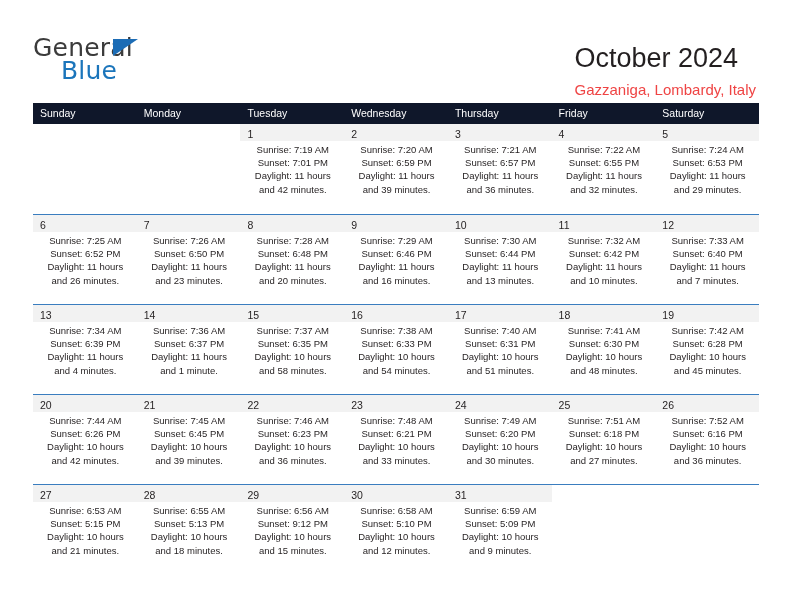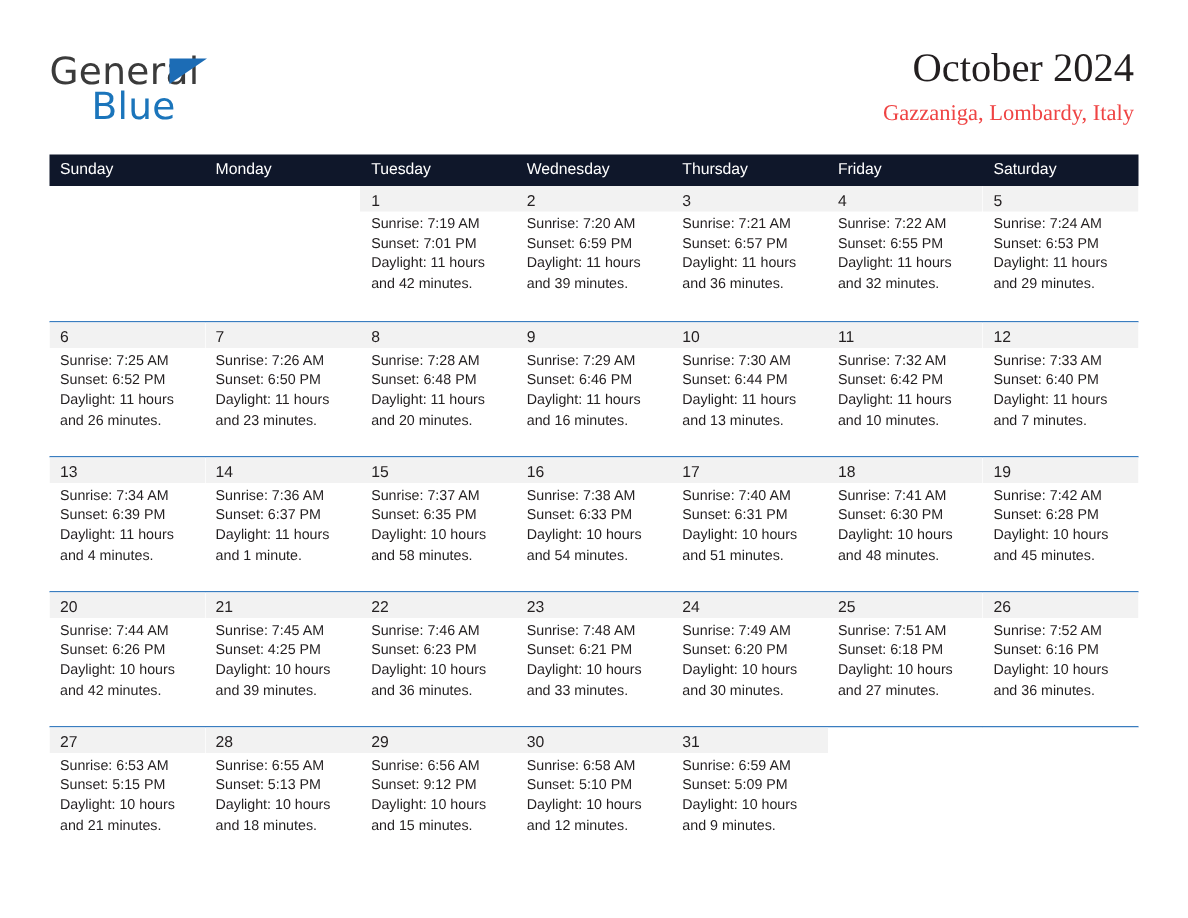--- a/index.html
+++ b/index.html
@@ -62,23 +62,21 @@
     top: 23px;
     font-size: 25px;
     letter-spacing: 0.2px;
     color: #1b75bb;
     font-family: "DejaVu Sans", sans-serif;
     font-weight: 400;
   }
   .title-block {
     position: absolute;
     right: 36px;
-    top: 28px;
-    text-align: right;
-    font-family: Liberation Serif, serif;
+    top: 41px;
   }
   .cal-title {
     font-size: 27px;
     color: #231f20;
     font-weight: 400;
     line-height: 34px;
     white-space: nowrap;
   }
   .cal-subtitle {
     margin-top: 5px;
@@ -140,20 +138,21 @@
     box-sizing: border-box;
   }
   .daynum {
     font-size: 10.5px;
     line-height: 17px;
     color: #231f20;
   }
   .day-info {
     padding: 2px 6px 0 7px;
     box-sizing: border-box;
+    text-align: center;
   }
   .info-line {
     font-size: 9.5px;
     line-height: 13.2px;
     color: #231f20;
     white-space: nowrap;
   }
   .empty-cell .daynum-band,
   .empty-cell .day-info {
     visibility: hidden;
@@ -384,21 +383,21 @@
               <div class="info-line">Sunrise: 7:44 AM</div>
               <div class="info-line">Sunset: 6:26 PM</div>
               <div class="info-line">Daylight: 10 hours</div>
               <div class="info-line">and 42 minutes.</div>
             </div>
           </div>
           <div class="day-cell filled">
             <div class="daynum-band"><span class="daynum">21</span></div>
             <div class="day-info">
               <div class="info-line">Sunrise: 7:45 AM</div>
-              <div class="info-line">Sunset: 4:25 PM</div>
+              <div class="info-line">Sunset: 6:45 PM</div>
               <div class="info-line">Daylight: 10 hours</div>
               <div class="info-line">and 39 minutes.</div>
             </div>
           </div>
           <div class="day-cell filled">
             <div class="daynum-band"><span class="daynum">22</span></div>
             <div class="day-info">
               <div class="info-line">Sunrise: 7:46 AM</div>
               <div class="info-line">Sunset: 6:23 PM</div>
               <div class="info-line">Daylight: 10 hours</div>

